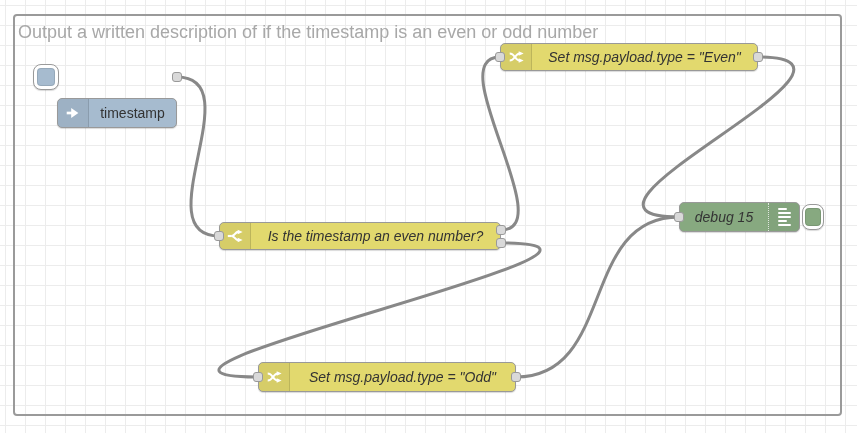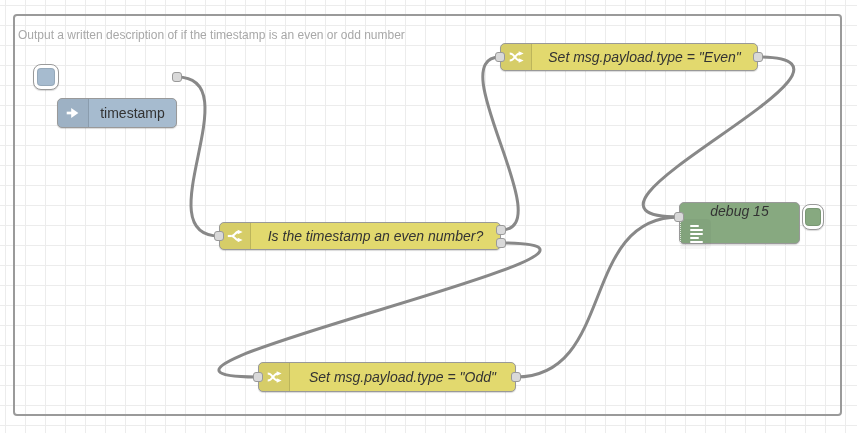--- a/index.html
+++ b/index.html
@@ -18,22 +18,22 @@
     background-position:5px 5px;
   }
   .wires{position:absolute;left:0;top:0;width:857px;height:433px;}
   .wire{stroke:#888;stroke-width:3;fill:none;}
   .group{
     position:absolute;left:13px;top:14px;width:829px;height:402px;
     border:2px solid #9a9a9a;border-radius:4px;
     box-sizing:border-box;
   }
   .group-label{
-    position:absolute;left:3px;top:12px;
-    font-size:12px;color:#a8a8a8;white-space:nowrap;
+    position:absolute;left:3px;top:6px;
+    font-size:18px;color:#a8a8a8;white-space:nowrap;
   }
   .node{
     position:absolute;display:flex;align-items:stretch;
     border:1px solid #999;border-radius:5px;
     box-sizing:border-box;
     box-shadow:0 1px 1px rgba(0,0,0,0.15);
   }
   .node-inject{background:#a6bbcf;}
   .node-yellow{background:#e2d96e;}
   .node-debug{background:#87a980;}
@@ -132,21 +132,21 @@
         <path d="M3 14 C9 14 9 6 14 6" stroke="#fff" stroke-width="2.2" fill="none"></path>
         <path d="M13 3.5 L18.5 6 L13 8.5 Z" fill="#fff"></path>
         <path d="M13 11.5 L18.5 14 L13 16.5 Z" fill="#fff"></path>
       </svg>
     </div>
     <div class="node-label">Set msg.payload.type = "Odd"</div>
   </div>
   <div class="port" style="left:253px;top:372px;"></div>
   <div class="port" style="left:511px;top:372px;"></div>
 
-  <div class="node node-debug italic" style="left:679px;top:202px;width:121px;height:42px;flex-direction:column;">
+  <div class="node node-debug italic" style="left:679px;top:202px;width:121px;height:30px;">
     <div class="node-label">debug 15</div>
     <div class="icon-region right">
       <span class="debug-lines">
         <i style="width:9px"></i>
           <i style="width:13px"></i>
           <i style="width:13px"></i>
           <i style="width:9px"></i>
           <i style="width:13px"></i>
       </span>
     </div>

